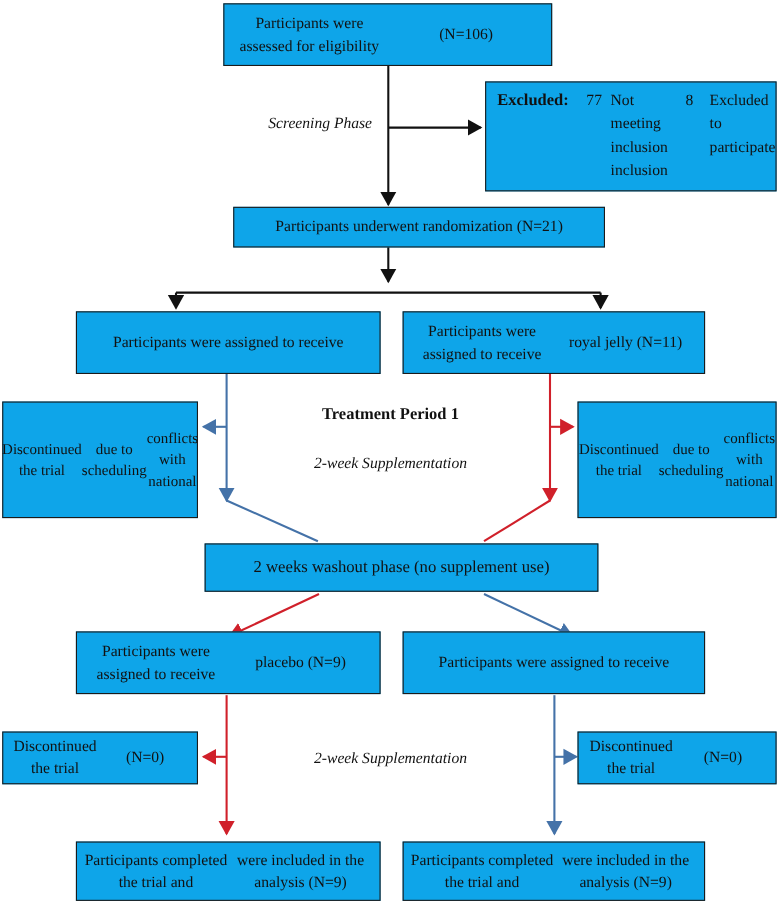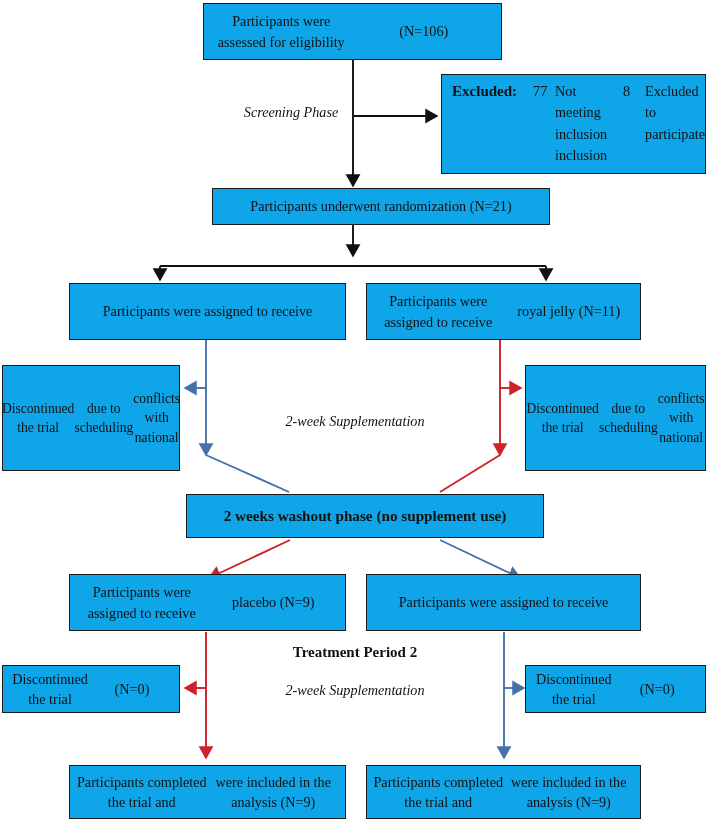--- a/index.html
+++ b/index.html
@@ -66,21 +66,21 @@
     padding-left: 16px;
     font-size: 14.2px;
     line-height: 1.5;
   }
   .excl-num {
     font-weight: normal;
     min-width: 22px;
     display: inline-block;
   }
   .washout-text {
-    font-weight: bold;
+    font-weight: normal;
     font-size: 15.2px;
   }
 </style>
 </head>
 <body>
 
 <div id="canvas">
 
   <svg id="arrows" viewBox="0 0 709 822">
     <defs>
@@ -165,36 +165,36 @@
     <span class="ln">due to scheduling</span>
     <span class="ln">conflicts with national</span>
   </div>
 
   <div class="box" style="left:525px; top:365px; width:181px; height:106px; font-size:13.6px;">
     <span class="ln">Discontinued the trial</span>
     <span class="ln">due to scheduling</span>
     <span class="ln">conflicts with national</span>
   </div>
 
+  <div class="label bold" style="left:260px; top:369px; width:190px; font-size:15px;">Treatment Period 1</div>
   <div class="label ital" style="left:255px; top:413px; width:200px;">2-week Supplementation</div>
 
   <div class="box" style="left:186px; top:494px; width:358px; height:44px;">
     <span class="ln washout-text">2 weeks washout phase (no supplement use)</span>
   </div>
 
   <div class="box" style="left:69px; top:574px; width:277px; height:57px;">
     <span class="ln">Participants were assigned to receive</span>
     <span class="ln">placebo (<span class="b">N=9</span>)</span>
   </div>
 
   <div class="box" style="left:366px; top:574px; width:275px; height:57px;">
     <span class="ln">Participants were assigned to receive</span>
   </div>
 
-  <div class="label bold" style="left:260px; top:644px; width:190px; font-size:15px;">Treatment Period 2</div>
   <div class="label ital" style="left:255px; top:682px; width:200px;">2-week Supplementation</div>
 
   <div class="box" style="left:2px; top:665px; width:178px; height:48px;">
     <span class="ln">Discontinued the trial</span>
     <span class="ln">(N=0)</span>
   </div>
 
   <div class="box" style="left:525px; top:665px; width:181px; height:48px;">
     <span class="ln">Discontinued the trial</span>
     <span class="ln b">(N=0)</span>

